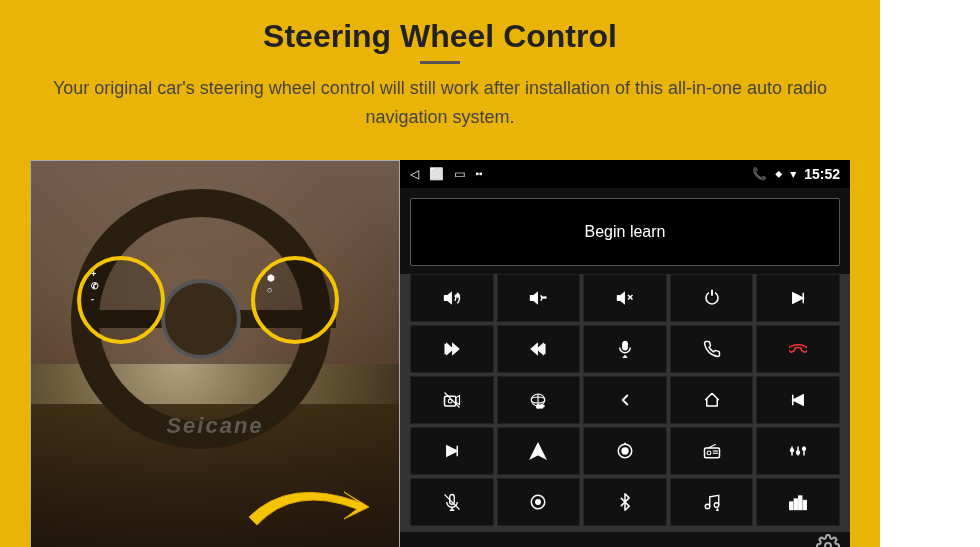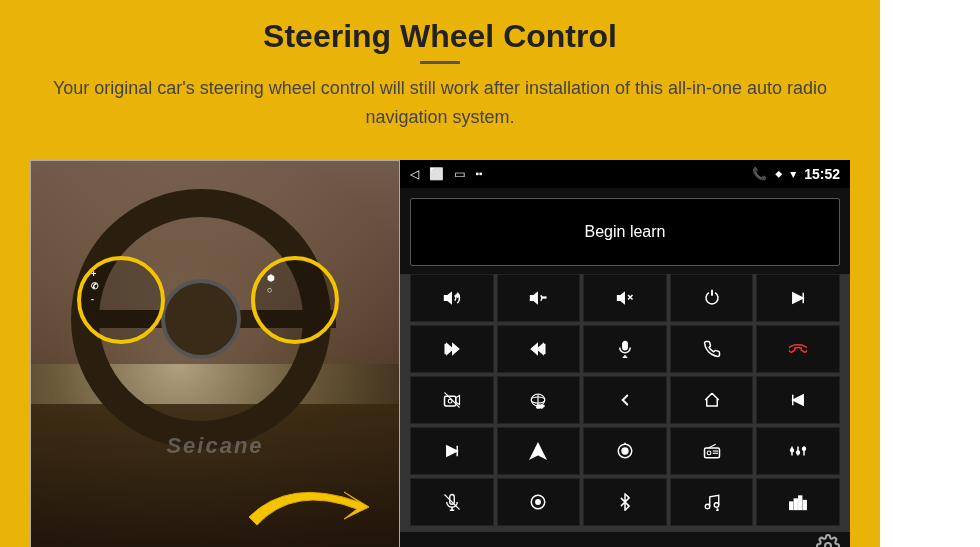--- a/index.html
+++ b/index.html
@@ -141,21 +141,21 @@
     }
 
     .arrow-svg {
       width: 160px;
       height: 90px;
     }
 
     
     .watermark {
       position: absolute;
-      bottom: 108px;
+      bottom: 128px;
       left: 50%;
       transform: translateX(-50%);
       font-size: 22px;
       color: rgba(150,150,150,0.5);
       font-style: italic;
       font-weight: bold;
       letter-spacing: 2px;
       white-space: nowrap;
     }
 

